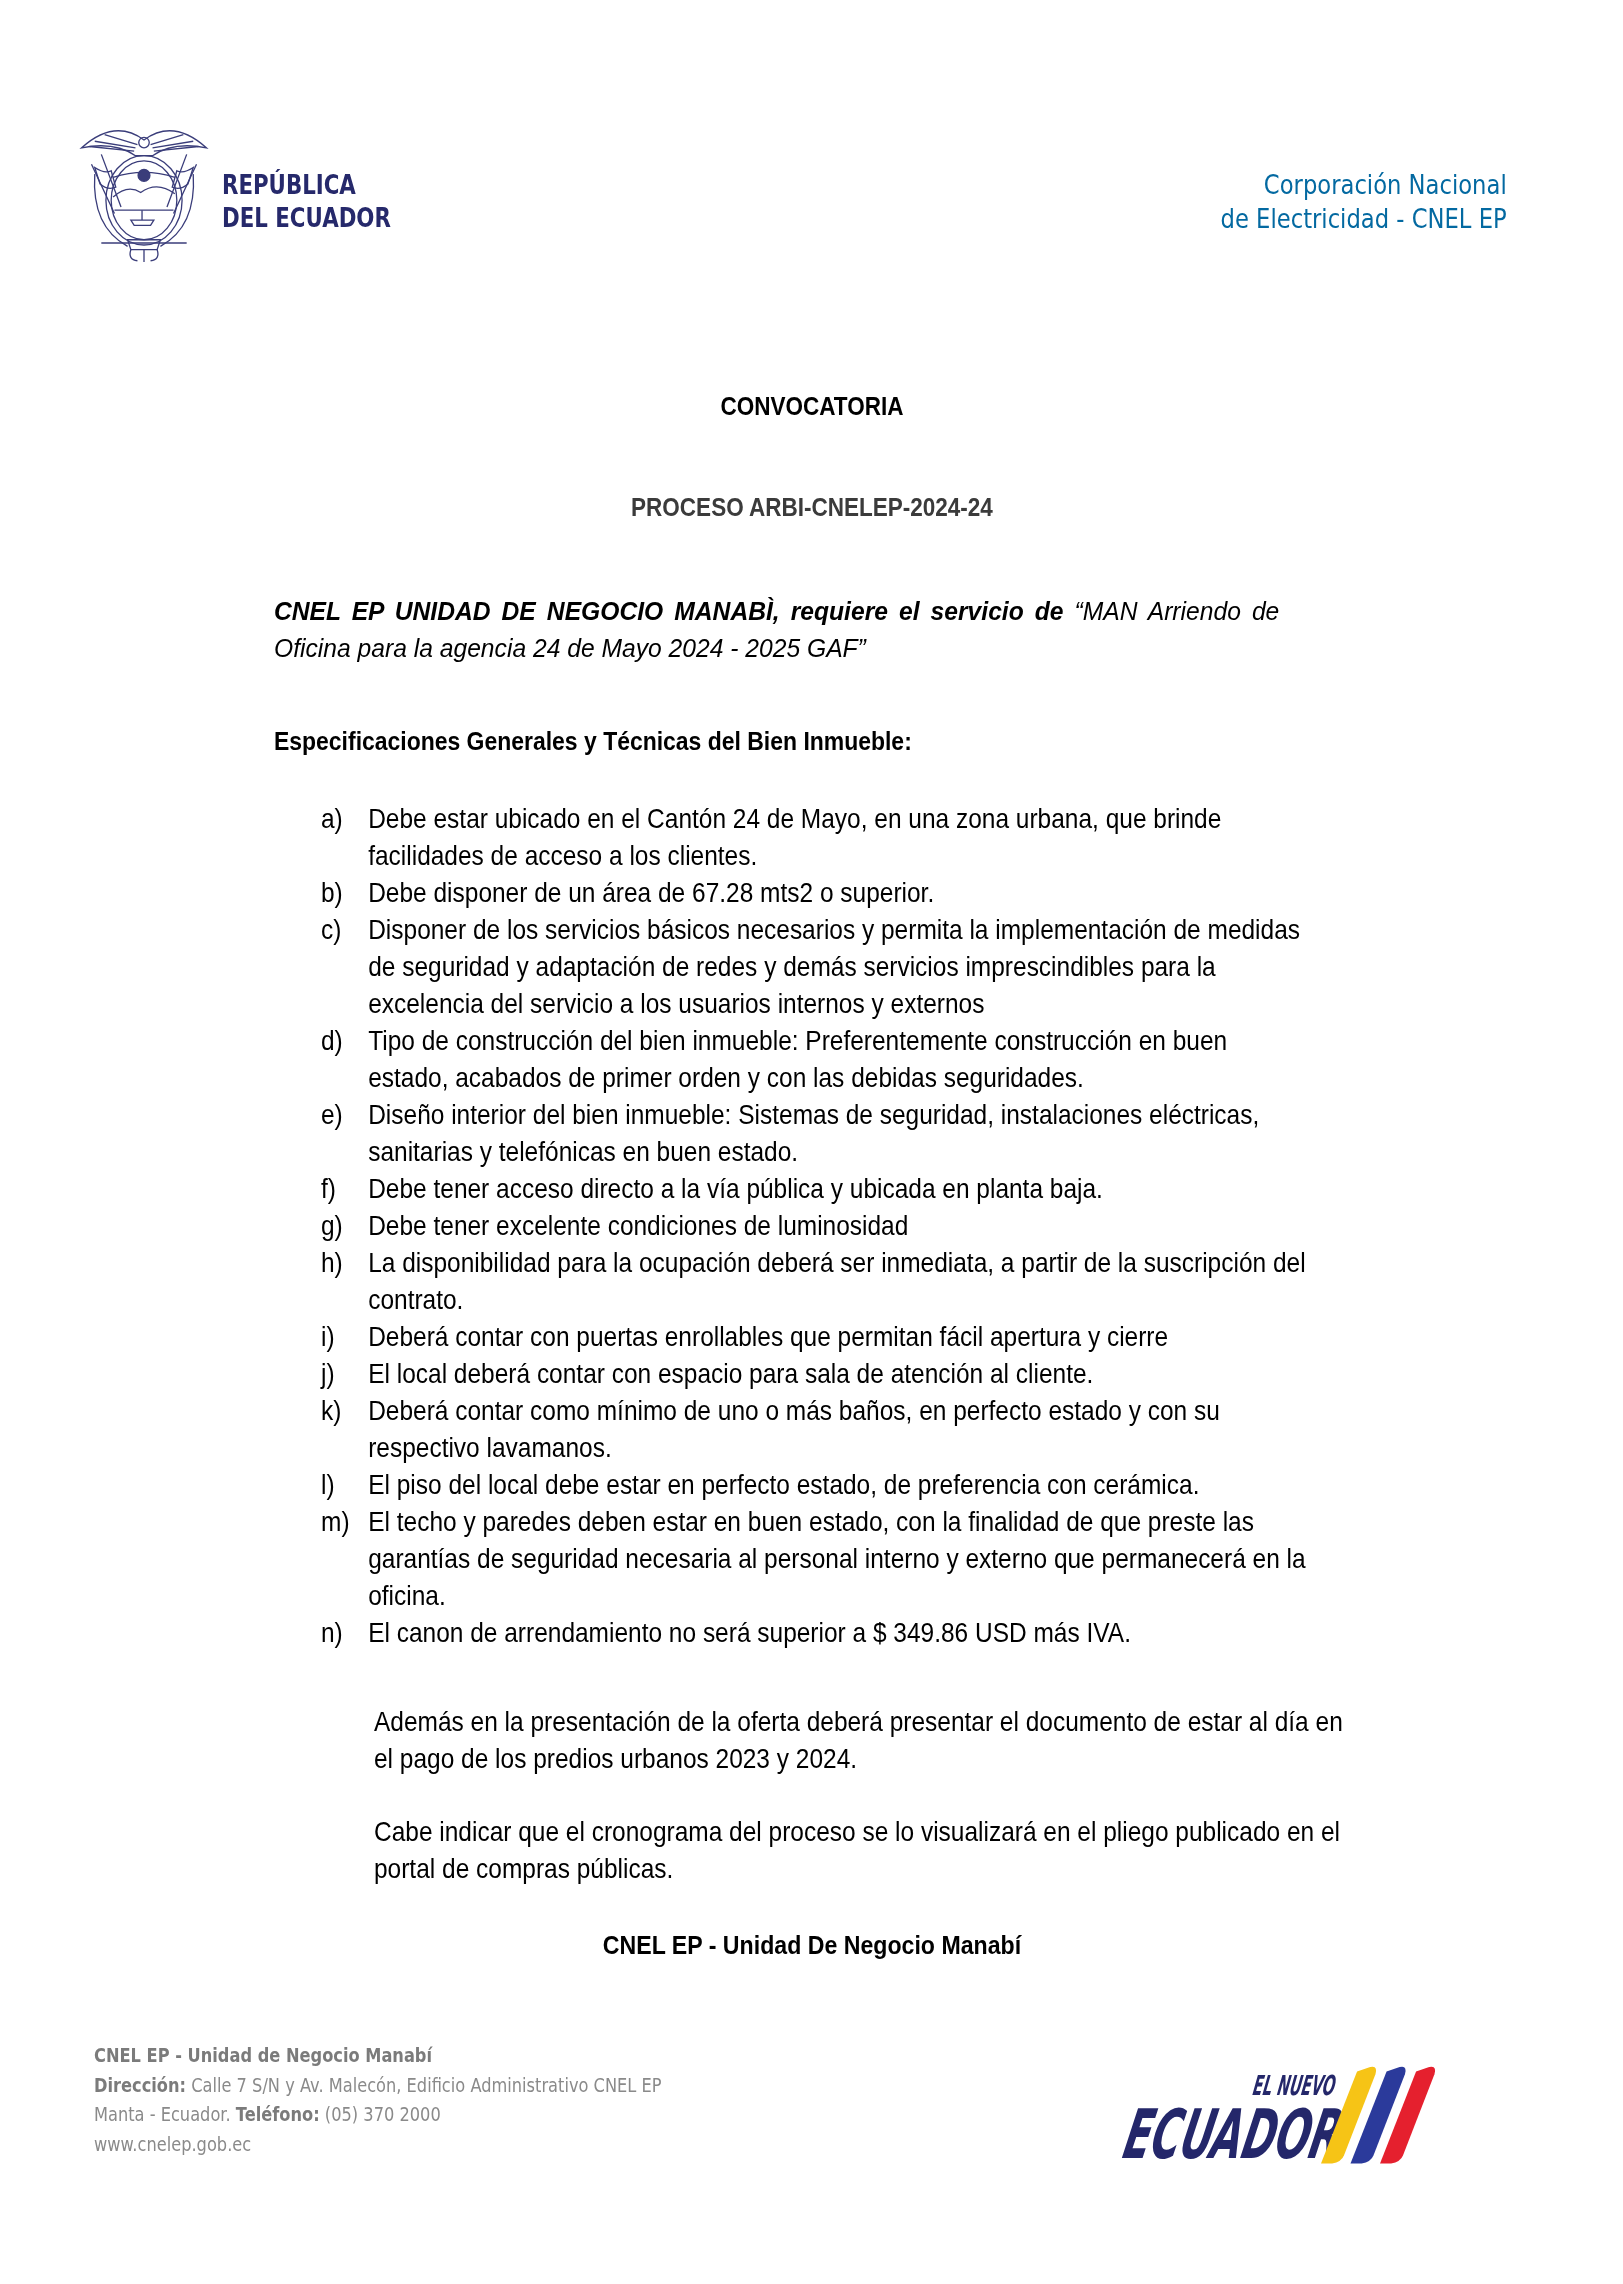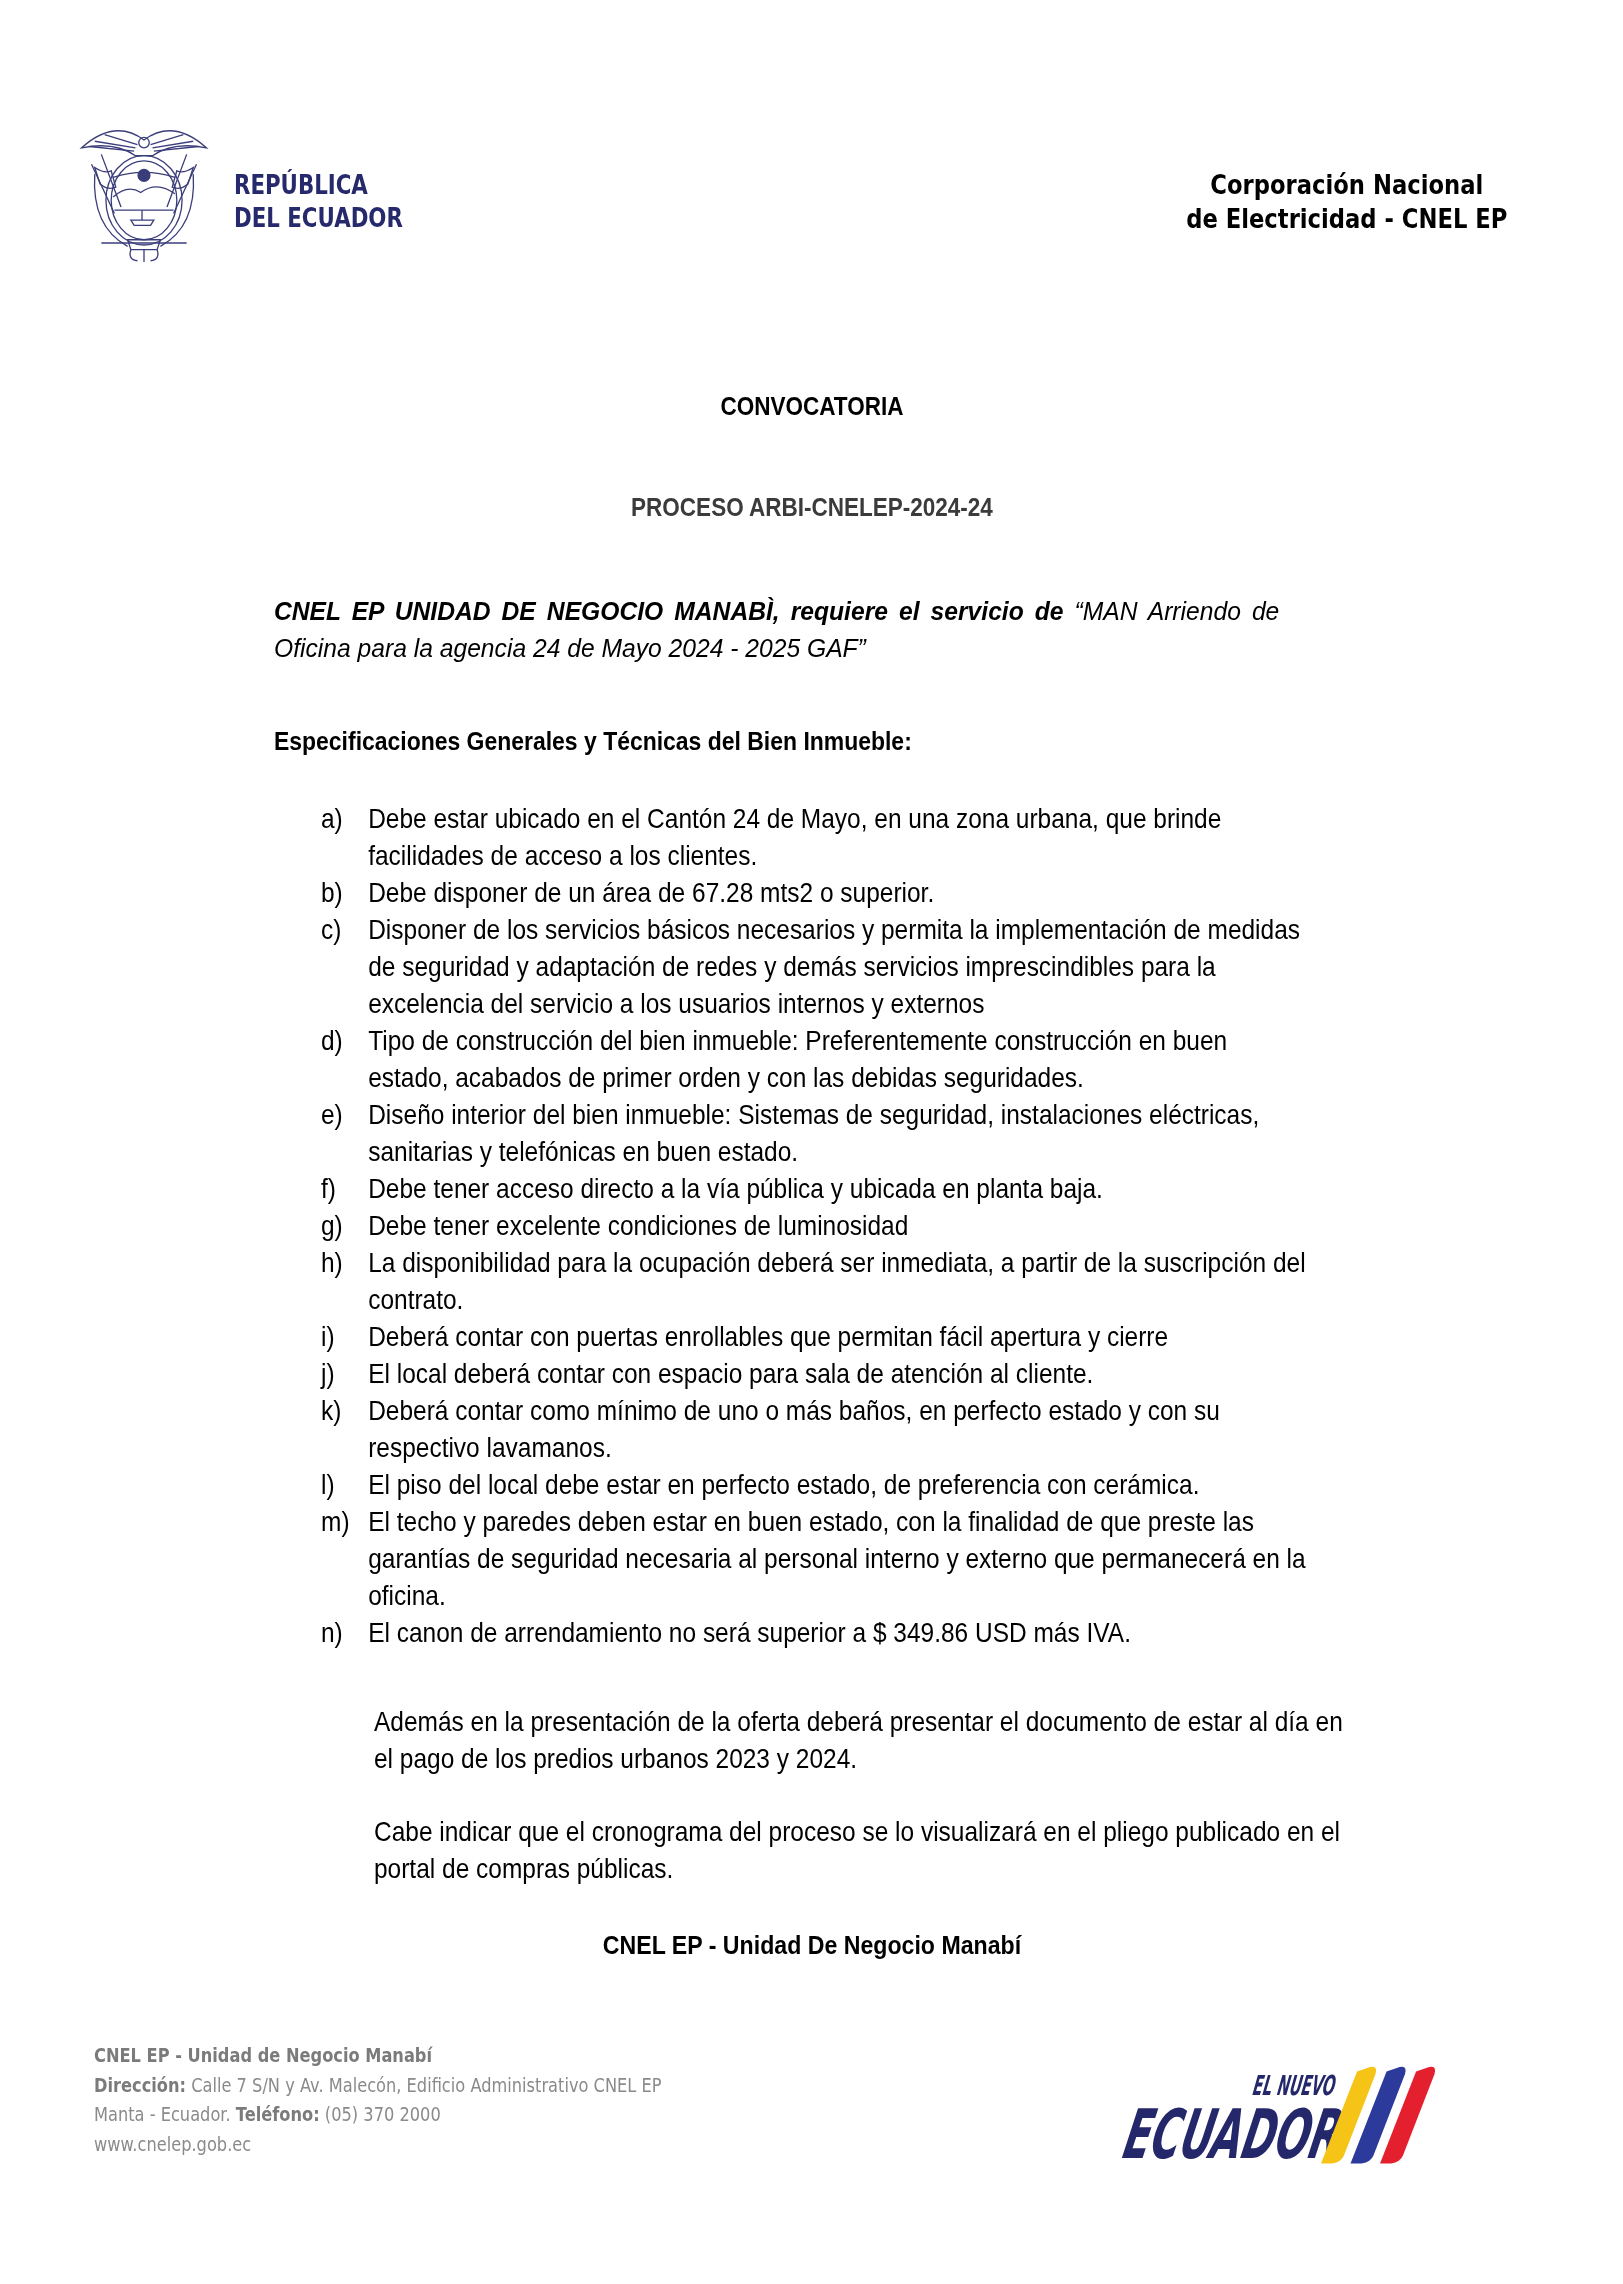--- a/index.html
+++ b/index.html
@@ -1,22 +1,22 @@
 <!DOCTYPE html>
 <html style="font-size:10.5px"><head>
 <meta charset="utf-8">
 <style>
   html, body { margin:0; padding:0; background:#ffffff; }
   body { width:1624px; height:2284px; position:relative; overflow:hidden; font-family:"Liberation Sans", sans-serif; color:#000; }
 
   
-  .hdr-left { position:absolute; left:75px; top:115px; display:flex; align-items:center;gap:12px; }
+  .hdr-left { position:absolute; left:75px; top:115px; display:flex; align-items:center; }
   .coat { width:138px; height:151px; }
   .rep-text { margin-left:9.2px; margin-top:23.6px; font-family:"DejaVu Sans", sans-serif; font-weight:bold; color:#26296b; font-size:26px; line-height:33px; letter-spacing:0px; transform:scaleX(0.82); transform-origin:left center; }
-  .hdr-right { position:absolute; right:117px; top:168px; text-align:center; font-family:"DejaVu Sans", sans-serif; font-weight:bold; color:#000000; font-size:27px; line-height:34px; }
+  .hdr-right { position:absolute; right:117px; top:168px; text-align:right; font-family:"DejaVu Sans", sans-serif; font-weight:normal; color:#0369a1; font-size:27px; line-height:34px; }
   .hdr-right span { display:block; transform:scaleX(0.84); transform-origin:right center; }
   .title { position:absolute; left:0; width:1624px; top:392px; text-align:center; font-weight:bold; font-size:25px; transform:scaleX(0.90); }
   .process { position:absolute; left:0; width:1624px; top:493px; text-align:center; font-weight:bold; font-size:25px; color:#3b3b3b; transform:scaleX(0.90); }
   .intro { position:absolute; left:274px; width:1081px; top:593px; font-style:italic; font-size:26.5px; line-height:37px; text-align:justify; transform:scaleX(0.93); transform-origin:left top; }
   .intro b { font-weight:bold; }
   .spec-h { position:absolute; left:274px; top:727px; font-weight:bold; font-size:25.5px; transform:scaleX(0.90); transform-origin:left top; }
 
   .list { position:absolute; left:321px; top:800px; width:1114px; margin:0; padding:0; list-style:none; transform:scaleX(0.89); transform-origin:left top; }
   .list li { position:relative; padding-left:53px; font-size:27.5px; line-height:37px; }
   .list .mk { position:absolute; left:0; top:0; }

